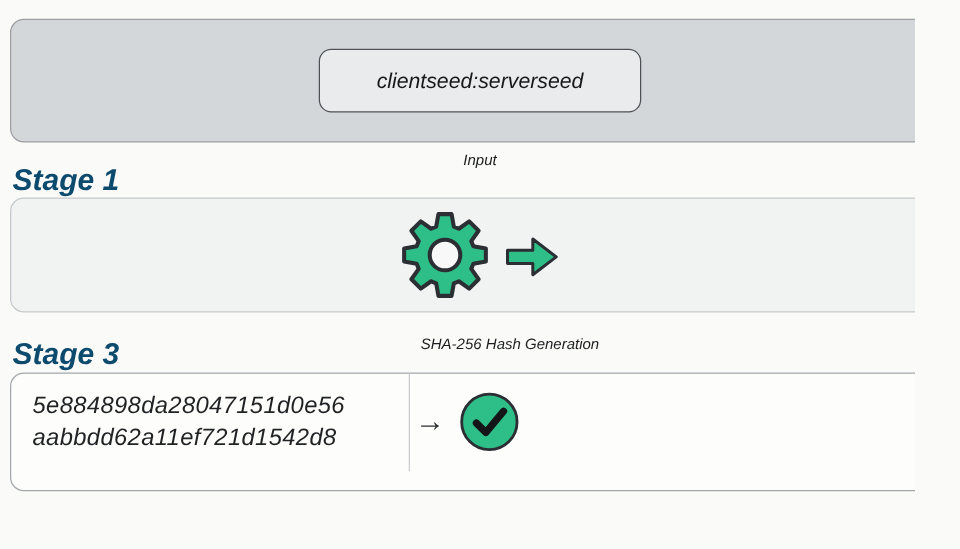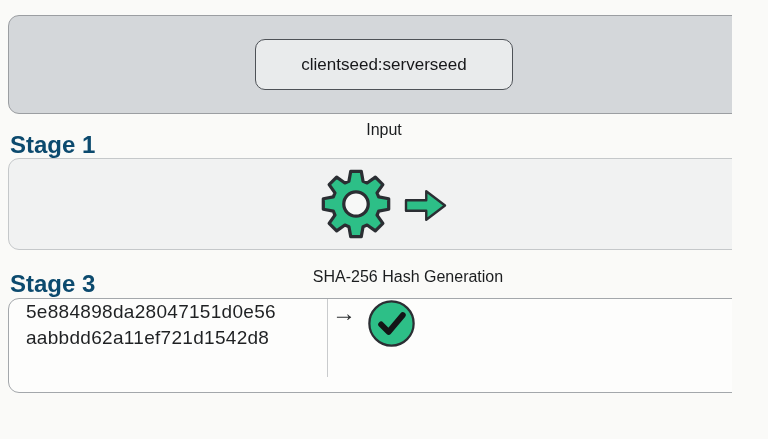--- a/index.html
+++ b/index.html
@@ -4,20 +4,21 @@
 <style>
   * { margin: 0; padding: 0; box-sizing: border-box; }
   html, body { background: #fafaf8; }
   body { font-family: "Liberation Sans", sans-serif; color: #1b1d1f; }
   .canvas {
     position: relative;
     width: 732px;
     height: 439px;
     background: #fafaf8;
     overflow: hidden;
+    font-style: italic;
   }
 
   
   .input-box {
     position: absolute; left: 8px; top: 15px;
     width: 752px; height: 99px;
     background: #d4d7da;
     border: 1px solid #9b9ea2;
     border-radius: 11px;
     display: flex; align-items: center; justify-content: center;
@@ -26,21 +27,21 @@
     min-width: 258px; height: 51px;
     background: #e9ebec;
     border: 1.5px solid #4e5257;
     border-radius: 10px;
     display: flex; align-items: center; justify-content: center;
     padding: 0 26px;
     font-size: 17px; color: #17181a;
   }
   .caption {
     position: absolute; left: 0; width: 768px;
-    text-align: center; font-size: 16px; color: #1b1d1f;
+    text-align: center; font-size: 12px; color: #1b1d1f;
   }
   .caption-input  { top: 121px; }
   .caption-hash   { top: 268px; margin-left: 24px; }
   .caption-output { top: 398px; }
 
   .stage-label {
     position: absolute; left: 10px;
     font-size: 24px; font-weight: bold; color: #0c4a6e;
   }
   .stage1-label { top: 131px; }
@@ -62,21 +63,21 @@
   .green-shape { fill: var(--accent, #2dbf87); stroke: var(--outline, #2b2e33); }
   .hole-shape  { fill: #f7f8f7; stroke: var(--outline, #2b2e33); }
 
   
   .compare-box {
     position: absolute; left: 8px; top: 298px;
     width: 750px; height: 95px;
     background: #fdfdfc;
     border: 1px solid #a3a7ab;
     border-radius: 11px;
-    display: flex; align-items: flex-start;
+    display: flex; align-items: center;
     padding: 0 16px 16px 17px;
   }
   .hash-col {
     font-size: 19px; line-height: 26px; letter-spacing: 0.3px;
     color: #1f2123; white-space: nowrap;
   }
   .hash-col-left  { width: 301px; }
   .col-divider { width: 1px; height: 78px; background: #c9cbcd; flex: none; }
   .hash-col-right { margin-left: 18px; flex: 1; }
   .thin-arrow {

